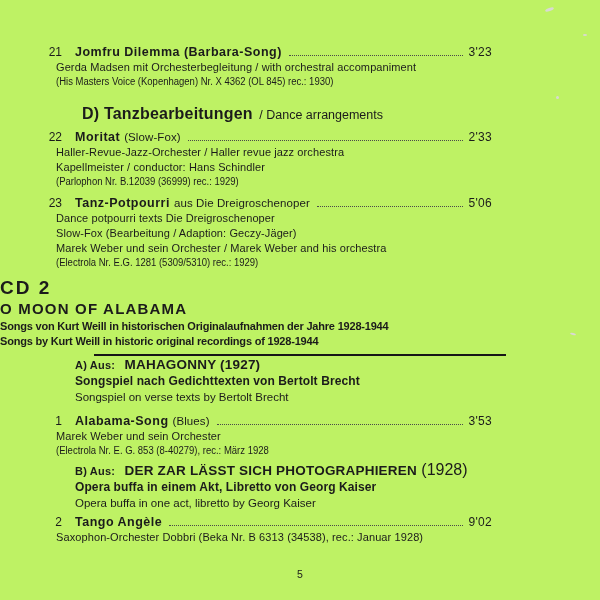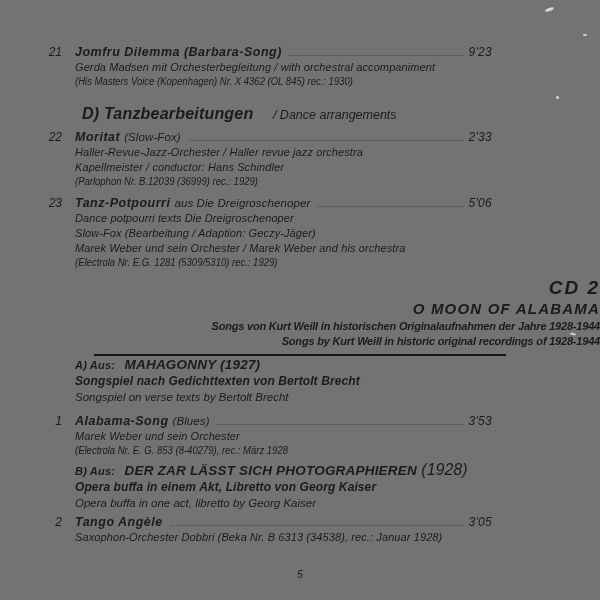--- a/index.html
+++ b/index.html
@@ -1,48 +1,47 @@
 <!DOCTYPE html>
 <html><head>
 <meta charset="utf-8">
 <style>
   html,body { margin:0; padding:0; }
   #page {
     position:relative;
     width:600px; height:600px;
-    background:#737373;
+    background:#bef264;
     font-family:"Liberation Sans", sans-serif;
     color:#1b1b1b;
     overflow:hidden;
-    font-style:italic;
   }
   .body { padding-top:44px; }
 
   
   .track { margin-left:32px; width:460px; }
   .trow { display:flex; align-items:baseline; line-height:16px; }
   .tnum { width:30px; padding-right:13px; text-align:right; font-size:12px; flex:none; }
   .ttitle { font-weight:bold; font-size:12.5px; letter-spacing:0.5px; white-space:nowrap; }
   .tnote { font-weight:normal; font-size:11.5px; letter-spacing:0.1px; margin-left:4px; white-space:nowrap; }
   .leader { flex:1; border-bottom:1.5px dotted #4a4a4a; margin:0 5px 3px 7px; min-width:18px; }
   .ttime { font-size:12px; letter-spacing:0.3px; flex:none; }
-  .tdetails { margin-left:43px; }
+  .tdetails { margin-left:24px; }
   .dline { font-size:11px; line-height:15px; letter-spacing:0.1px; white-space:nowrap; }
   .cat { font-size:10px; line-height:14px; transform:scaleX(0.95); transform-origin:left; white-space:nowrap; }
 
   .mb17{margin-bottom:17px;} .mb7{margin-bottom:7px;} .mb6{margin-bottom:6px;}
   .mb4{margin-bottom:4px;} .mb3{margin-bottom:3px;} .mb8{margin-bottom:8px;} .mb9{margin-bottom:9px;}
 
   
   .sec-d { margin-left:75px; line-height:16px; font-size:12.5px; white-space:nowrap; }
   .sec-d .b { font-weight:bold; font-size:16px; letter-spacing:0.2px;padding-left:7px; }
-  .sec-d .r { margin-left:16px; }
+  .sec-d .r { margin-left:3px; }
 
   
-  .cdh { text-align:right; }
+  .cdh { text-align:left; }
   .cd-num { font-size:19px; font-weight:bold; letter-spacing:2px; line-height:22px; }
   .cd-title { font-size:15px; font-weight:bold; letter-spacing:1.2px; line-height:20px; }
   .cd-sub { font-size:11px; font-weight:bold; letter-spacing:-0.2px; line-height:15px; }
   .rule { width:412px; height:2px; background:#161616; margin:5px auto 0; }
 
   
   .sec-ab { margin-left:75px; }
   .sec-ab .l1 { line-height:16px; white-space:nowrap; }
   .sec-ab .pre { font-weight:bold; font-size:11px; letter-spacing:0.2px; }
   .sec-ab .main { font-weight:bold; font-size:13.5px; letter-spacing:0.2px; margin-left:5px; }
@@ -69,21 +68,21 @@
   <div class="speck s3"></div>
   <div class="speck s4"></div>
 
   <div class="body">
 
     <div class="track mb17">
       <div class="trow">
         <span class="tnum">21</span>
         <span class="ttitle">Jomfru Dilemma (Barbara-Song)</span>
         <span class="leader"></span>
-        <span class="ttime">9'23</span>
+        <span class="ttime">3'23</span>
       </div>
       <div class="tdetails">
         <div class="dline">Gerda Madsen mit Orchesterbegleitung / with orchestral accompaniment</div>
         <div class="cat">(His Masters Voice (Kopenhagen) Nr. X 4362 (OL 845) rec.: 1930)</div>
       </div>
     </div>
 
     <div class="sec-d mb6">
       <span class="b">D) Tanzbearbeitungen</span>
       <span class="r">/ Dance arrangements</span>
@@ -159,21 +158,21 @@
       </div>
       <div class="l2">Opera buffa in einem Akt, Libretto von Georg Kaiser</div>
       <div class="l3">Opera buffa in one act, libretto by Georg Kaiser</div>
     </div>
 
     <div class="track">
       <div class="trow">
         <span class="tnum">2</span>
         <span class="ttitle">Tango Angèle</span>
         <span class="leader"></span>
-        <span class="ttime">3'05</span>
+        <span class="ttime">9'02</span>
       </div>
       <div class="tdetails">
         <div class="dline">Saxophon-Orchester Dobbri (Beka Nr. B 6313 (34538), rec.: Januar 1928)</div>
       </div>
     </div>
 
   </div>
 
   <div class="pagenum">5</div>
 </div>

